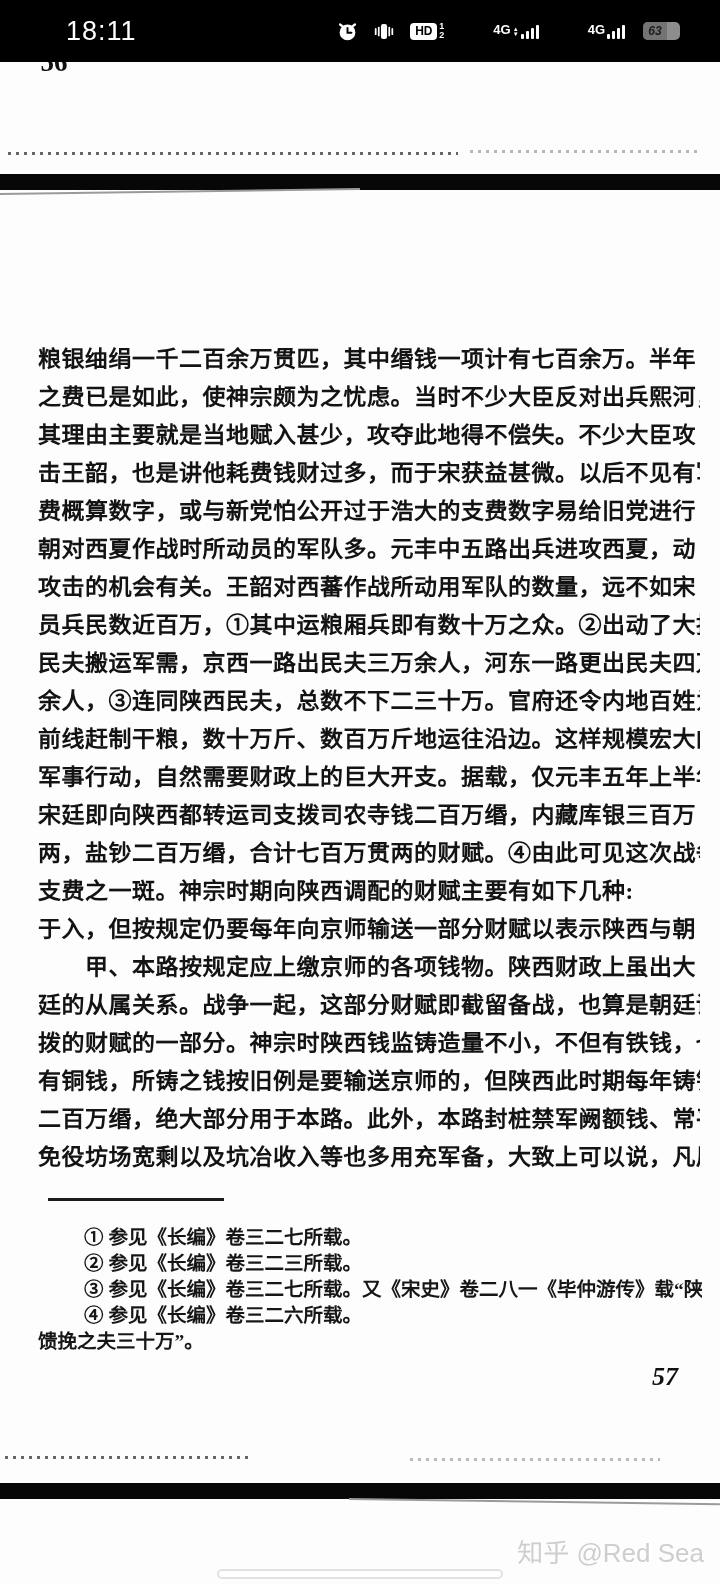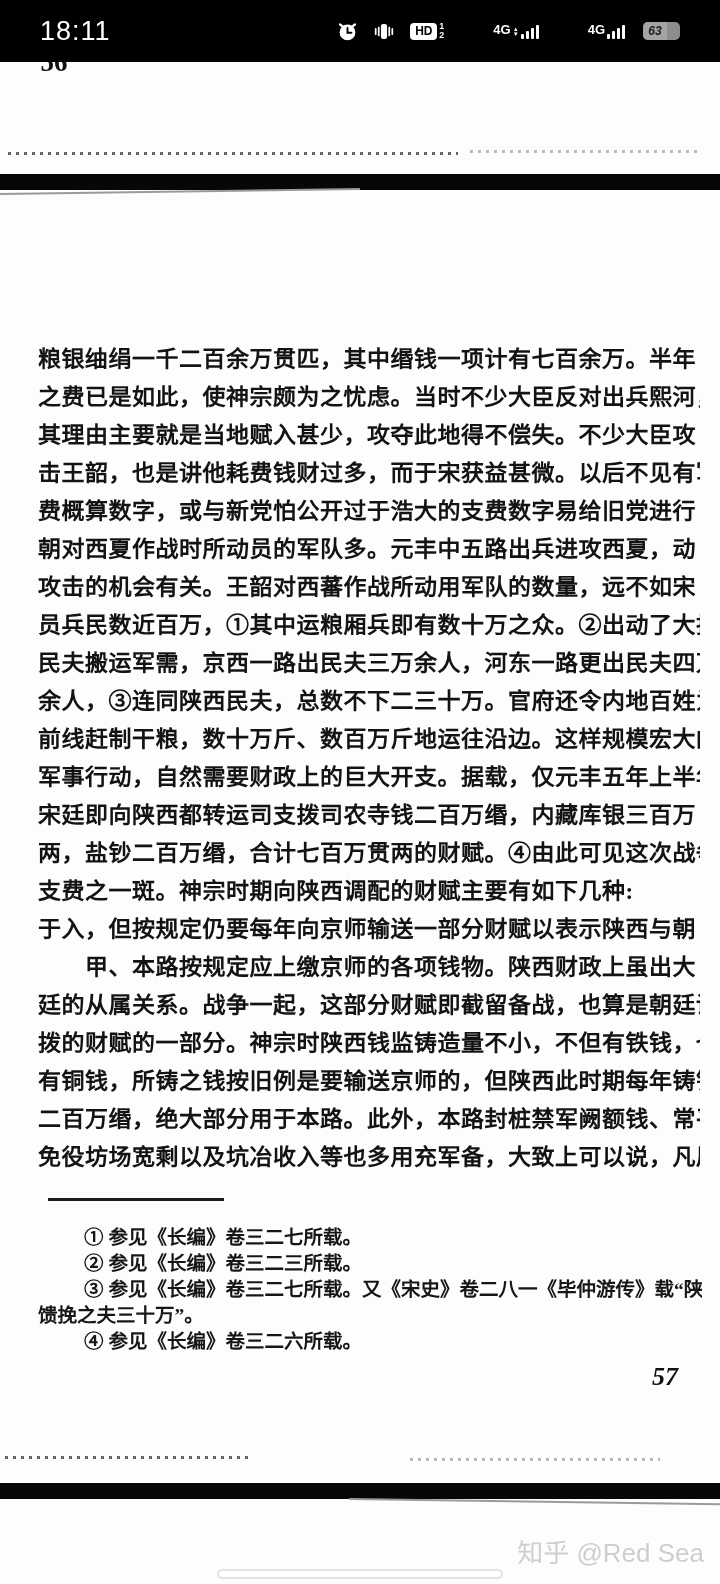--- a/index.html
+++ b/index.html
@@ -7,21 +7,21 @@
     width:720px;height:1584px;position:relative;overflow:hidden;
     background:#ffffff;
     font-family:"Liberation Sans","DejaVu Sans",sans-serif;
   }
   
   .statusbar{
     position:absolute;left:0;top:0;width:720px;height:62px;background:#000;
     display:flex;align-items:center;justify-content:space-between;
     padding:0 40px;box-sizing:border-box;color:#fff;
   }
-  .sb-time{font-size:27px;letter-spacing:1px;color:#fff;}
+  .sb-time{font-size:27px;letter-spacing:1px;color:#fff;margin-left:26px;}
   .sb-icons{display:flex;align-items:center;gap:15px;height:100%;}
   .icon-alarm svg,.icon-vibrate svg{display:block;}
   .icon-hd{display:flex;align-items:center;gap:2px;}
   .hd-box{
     background:#fff;color:#000;font-weight:bold;font-size:12px;line-height:17px;
     width:27px;height:17px;border-radius:4px;text-align:center;
   }
   .hd-sims{display:flex;flex-direction:column;font-size:9px;line-height:9px;color:#fff;font-weight:bold;}
   .net{display:flex;align-items:flex-end;gap:2px;margin-left:34px;}
   .net-label{font-size:13px;font-weight:bold;line-height:13px;margin-bottom:3px;color:#fff;}
@@ -138,21 +138,21 @@
       <span class="net-label">4G</span>
       <span class="bars">
           <i class="b1"></i>
           <i class="b2"></i>
           <i class="b3"></i>
           <i class="b4"></i>
         </span>
     </span>
 
     <span class="battery">
-      <span class="battery-fill" style="background:#a3a3a3">63</span>
+      <span class="battery-fill" style="background:#737373">63</span>
     </span>
   </div>
 </div>
 
 <div class="page">
 
   <div class="prev-page-num">
     <span>56</span>
   </div>
 
@@ -184,22 +184,22 @@
     <div class="bline">有铜钱，所铸之钱按旧例是要输送京师的，但陕西此时期每年铸钱</div>
     <div class="bline">二百万缗，绝大部分用于本路。此外，本路封桩禁军阙额钱、常平</div>
     <div class="bline">免役坊场宽剩以及坑冶收入等也多用充军备，大致上可以说，凡属</div>
   </div>
 
   <div class="footnote-rule"></div>
   <div class="footnotes">
     <div class="fline indent">① 参见《长编》卷三二七所载。</div>
     <div class="fline indent">② 参见《长编》卷三二三所载。</div>
     <div class="fline indent">③ 参见《长编》卷三二七所载。又《宋史》卷二八一《毕仲游传》载“陕西八十县，</div>
+    <div class="fline indent">④ 参见《长编》卷三二六所载。</div>
     <div class="fline">馈挽之夫三十万”。</div>
-    <div class="fline indent">④ 参见《长编》卷三二六所载。</div>
   </div>
 
   <div class="page-num">57</div>
 
   <div class="speckle" style="left:5px;top:1394px;width:245px;"></div>
   <div class="speckle light" style="left:410px;top:1396px;width:250px;"></div>
   <div class="band" style="top:1421px;"></div>
   <div class="hairline" style="left:349px;top:1436px;width:371px;transform:rotate(0.8deg);transform-origin:left center;"></div>
 
 </div>

